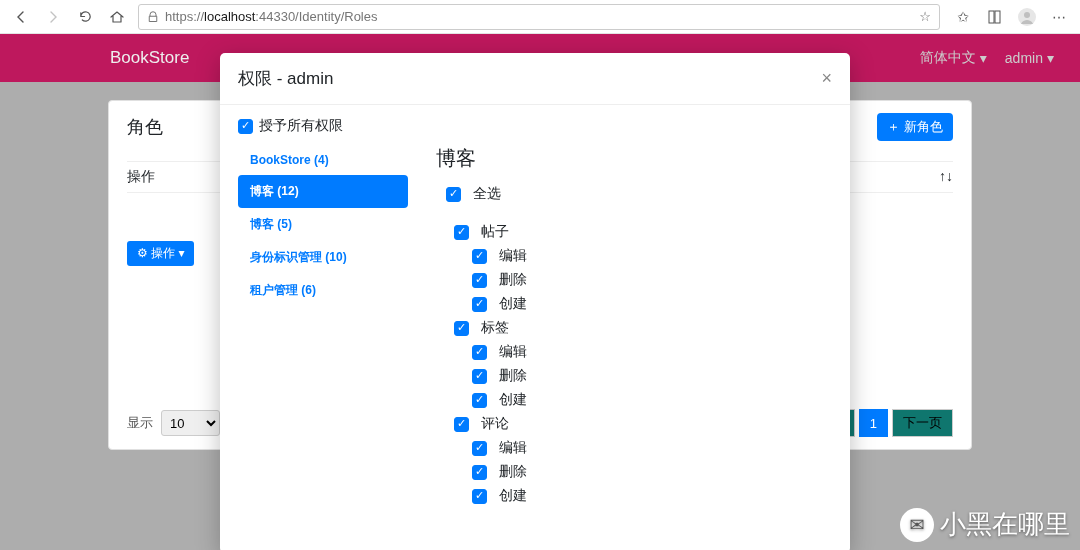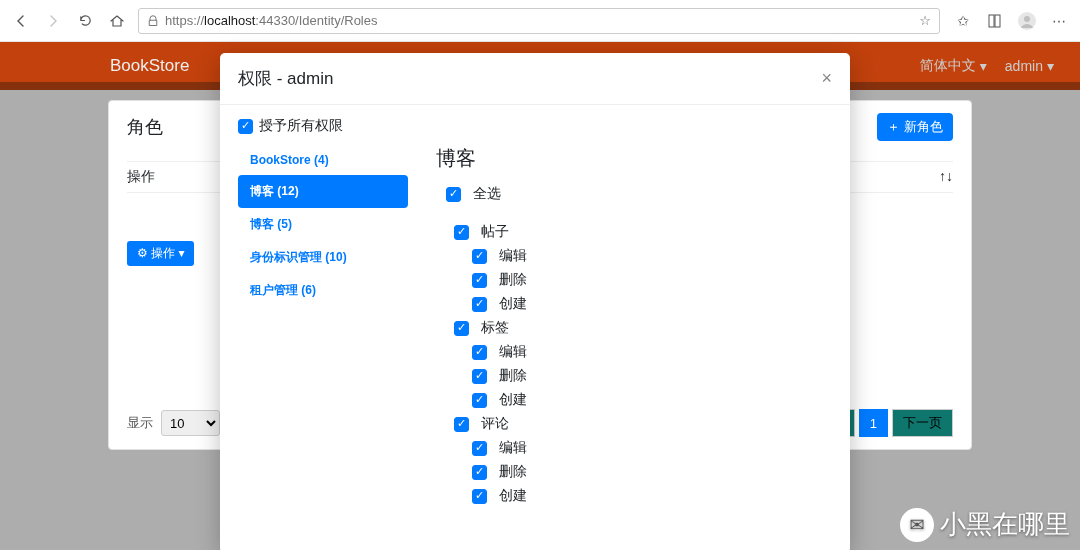--- a/index.html
+++ b/index.html
@@ -9,21 +9,21 @@
     color: #212529;
     background: #fff;
     width: 1080px;
     height: 550px;
     overflow: hidden;
     position: relative;
   }
 
   
   .browser-bar {
-    height: 42px;
+    height: 34px;
     display: flex;
     align-items: center;
     padding: 0 6px;
     gap: 2px;
     background: #fff;
     border-bottom: 1px solid #e4e4e4;
   }
   .nav-btn {
     width: 30px; height: 30px;
     display: flex; align-items: center; justify-content: center;
@@ -43,21 +43,21 @@
     color: #6b6b6b;
     gap: 6px;
   }
   .addr-bar .url { color: #767676; }
   .addr-bar .url .host { color: #1a1a1a; }
   .addr-bar .star { margin-left: auto; color: #666; }
 
   
   .app-nav {
     height: 48px;
-    background: #c2410c;
+    background: #be185d;
     color: #eee;
     display: flex;
     align-items: center;
     padding: 0 26px 0 110px;
     gap: 18px;
   }
   .brand { font-size: 17px; font-weight: 500; margin-right: auto; }
   .nav-link { color: #ccc; font-size: 14px; display: flex; align-items: center; gap: 4px; }
 
   

